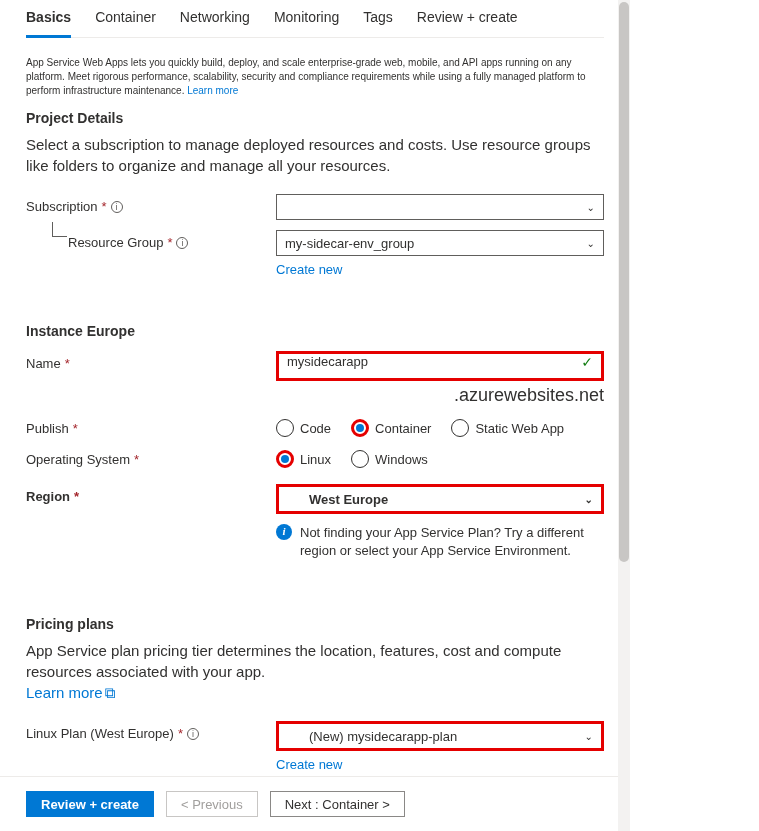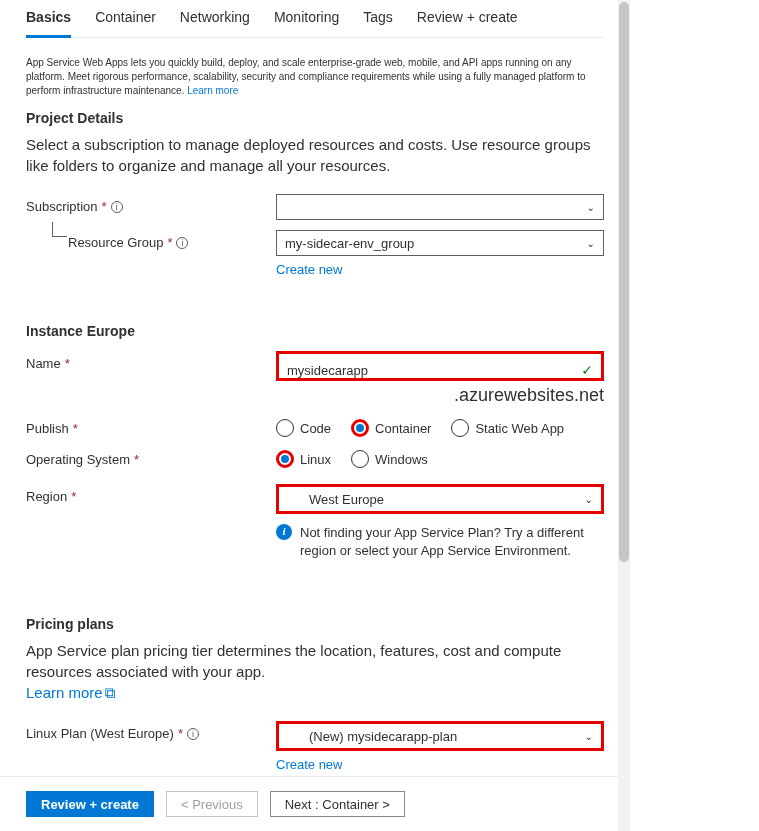--- a/index.html
+++ b/index.html
@@ -16,21 +16,21 @@
   .section-desc { line-height: 1.4; margin-bottom: 18px; font-size: 15px; }
   .field-row { display: flex; align-items: flex-start; margin-bottom: 10px; }
   .field-label { width: 250px; padding-top: 5px; font-size: 13px; display: flex; align-items: center; gap: 4px; }
   .field-label.indent { padding-left: 42px; position: relative; }
   .field-label.indent::before { content: ''; position: absolute; left: 26px; top: -8px; width: 14px; height: 14px; border-left: 1px solid #605e5c; border-bottom: 1px solid #605e5c; }
   .req { color: #a4262c; }
   .info-icon { width: 12px; height: 12px; border: 1px solid #605e5c; border-radius: 50%; display: inline-flex; align-items: center; justify-content: center; font-size: 9px; color: #605e5c; cursor: pointer; }
   .field-control { flex: 1; }
   .dropdown { width: 100%; height: 26px; border: 1px solid #605e5c; background: #fff; padding: 0 8px; display: flex; align-items: center; justify-content: space-between; cursor: pointer; font-size: 13px; }
   .dropdown.highlight { border: 3px solid #e50000; height: 30px; padding-left: 30px; }
-  .text-input { width: 100%; height: 30px; border: 3px solid #e50000; background: #fff; padding: 0 8px; display: flex; align-items: flex-end; justify-content: space-between; font-size: 13px; }
+  .text-input { width: 100%; height: 30px; border: 3px solid #e50000; background: #fff; padding: 0 8px; display: flex; align-items: flex-start; justify-content: space-between; font-size: 13px; }
   .check-icon { color: #107c10; font-size: 14px; }
   .chevron { font-size: 10px; color: #323130; }
   .suffix { text-align: right; font-size: 18px; margin-top: 4px; color: #323130; }
   .sublink { font-size: 13px; color: #0078d4; margin-top: 6px; cursor: pointer; }
   .radios { display: flex; gap: 20px; align-items: center; padding-top: 3px; }
   .radio-opt { display: flex; align-items: center; gap: 6px; cursor: pointer; font-size: 13px; }
   .radio { width: 18px; height: 18px; border: 1px solid #323130; border-radius: 50%; display: flex; align-items: center; justify-content: center; background: #fff; }
   .radio.selected { border: 3px solid #e50000; }
   .radio.selected .dot { width: 8px; height: 8px; background: #0078d4; border-radius: 50%; }
   .info-msg { display: flex; gap: 8px; margin-top: 10px; margin-left: 250px; font-size: 13px; line-height: 1.4; }
@@ -157,21 +157,21 @@
           <div class="radio-opt">
             <div class="radio">
                 <div class="dot"></div>
               </div>
             <span>Windows</span>
           </div>
         </div>
       </div>
     </div>
 
-    <div class="field-row" style="margin-top:16px;">
+    <div class="field-row" style="margin-top:16px;font-weight:bold;">
       <div class="field-label">
         <span>Region</span> 
           <span class="req">*</span>
       </div>
       <div class="field-control">
         <div class="dropdown highlight">
           <span>West Europe</span>
           <span class="chevron">⌄</span>
         </div>
       </div>

